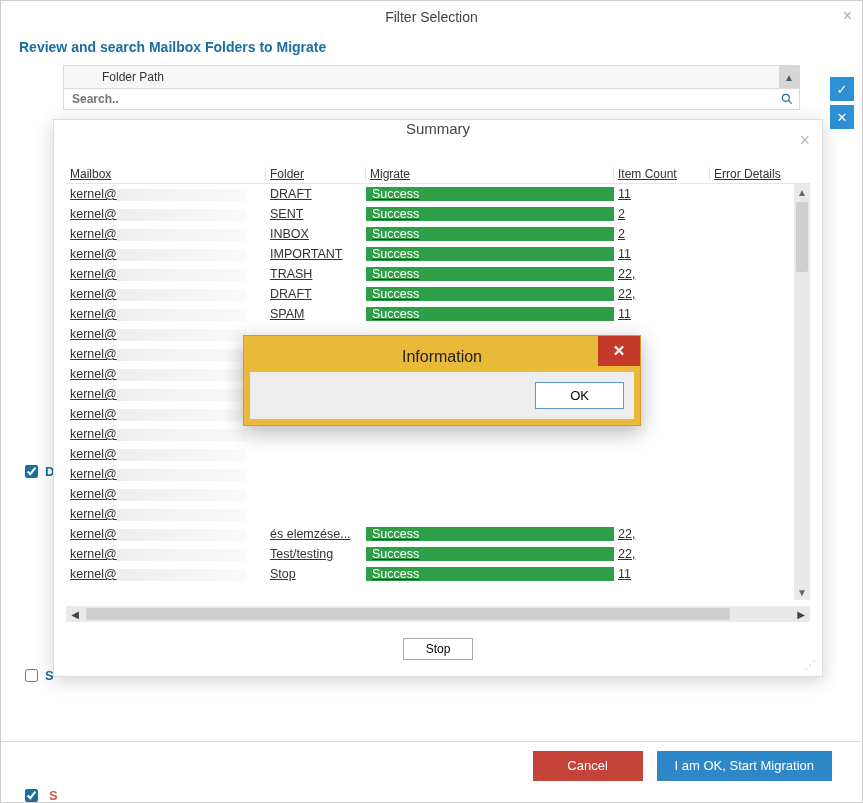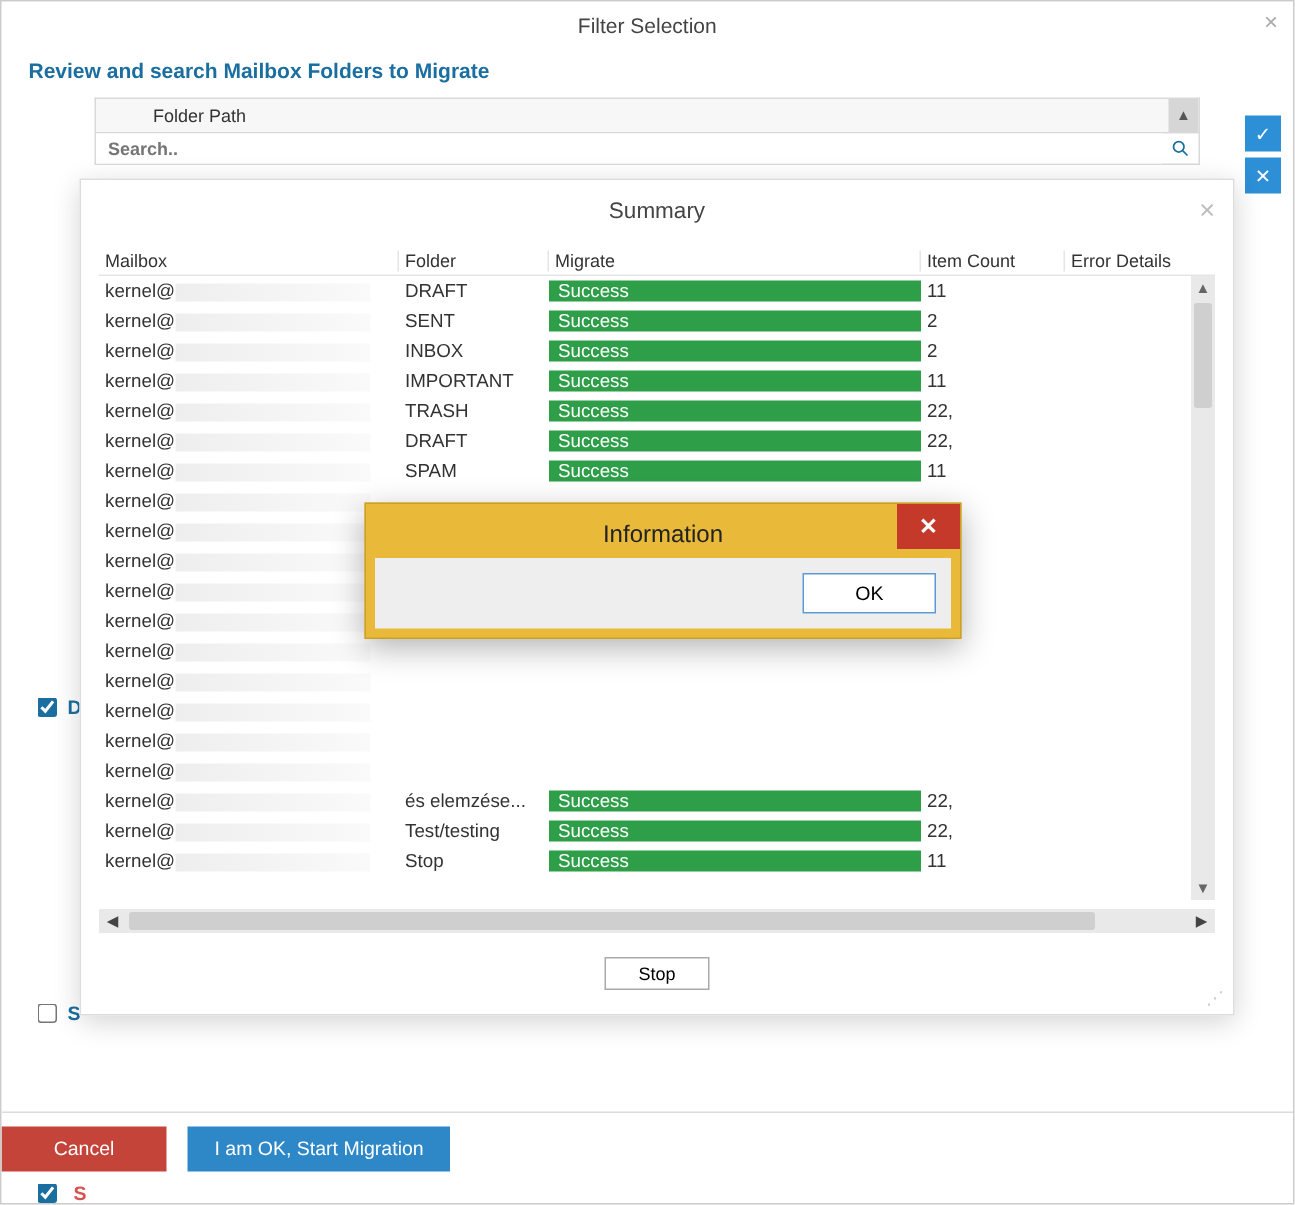--- a/index.html
+++ b/index.html
@@ -105,33 +105,34 @@
     left: 52px; top: 118px;
     width: 770px;
     height: 558px;
     background: #fff;
     border: 1px solid #ddd;
     box-shadow: 0 4px 18px rgba(0,0,0,0.18);
     display: flex; flex-direction: column;
   }
   .summary-header {
     height: 40px;
-    display: flex; align-items: center; justify-content: center;
+    display: flex; align-items: flex-start; justify-content: center;
     font-size: 15px; color: #444;
     position: relative;
   }
   .summary-close {
     position: absolute; right: 12px; top: 10px;
     font-size: 18px; color: #bbb; cursor: pointer;
   }
   .summary-table-wrap {
     flex: 1;
     margin: 4px 12px 0 12px;
     position: relative;
     overflow: hidden;
+    text-decoration: underline;
   }
   .summary-cols {
     display: flex;
     border-bottom: 1px solid #e5e5e5;
     font-size: 12px;
     color: #333;
     height: 20px;
     align-items: center;
   }
   .col-mailbox { width: 200px; padding-left: 4px; border-right: 1px solid #e5e5e5; }
@@ -228,22 +229,22 @@
     font-size: 13px;
   }
 
   
   .bottom-bar {
     position: absolute;
     left: 0; right: 0;
     top: 740px;
     height: 48px;
     border-top: 1px solid #dcdcdc;
-    display: flex; align-items: center; 
-    gap: 14px; padding-right: 18px;
+    display: flex; align-items: center; justify-content: flex-end;
+    gap: 14px; padding-right: 30px;
   }
   .btn-cancel {
     background: #c5443a; color: #fff;
     border: none; height: 30px;
     width: 110px; font-size: 13px;
   }
   .btn-start {
     background: #2e88c8; color: #fff;
     border: none; height: 30px;
     padding: 0 18px; font-size: 13px;

